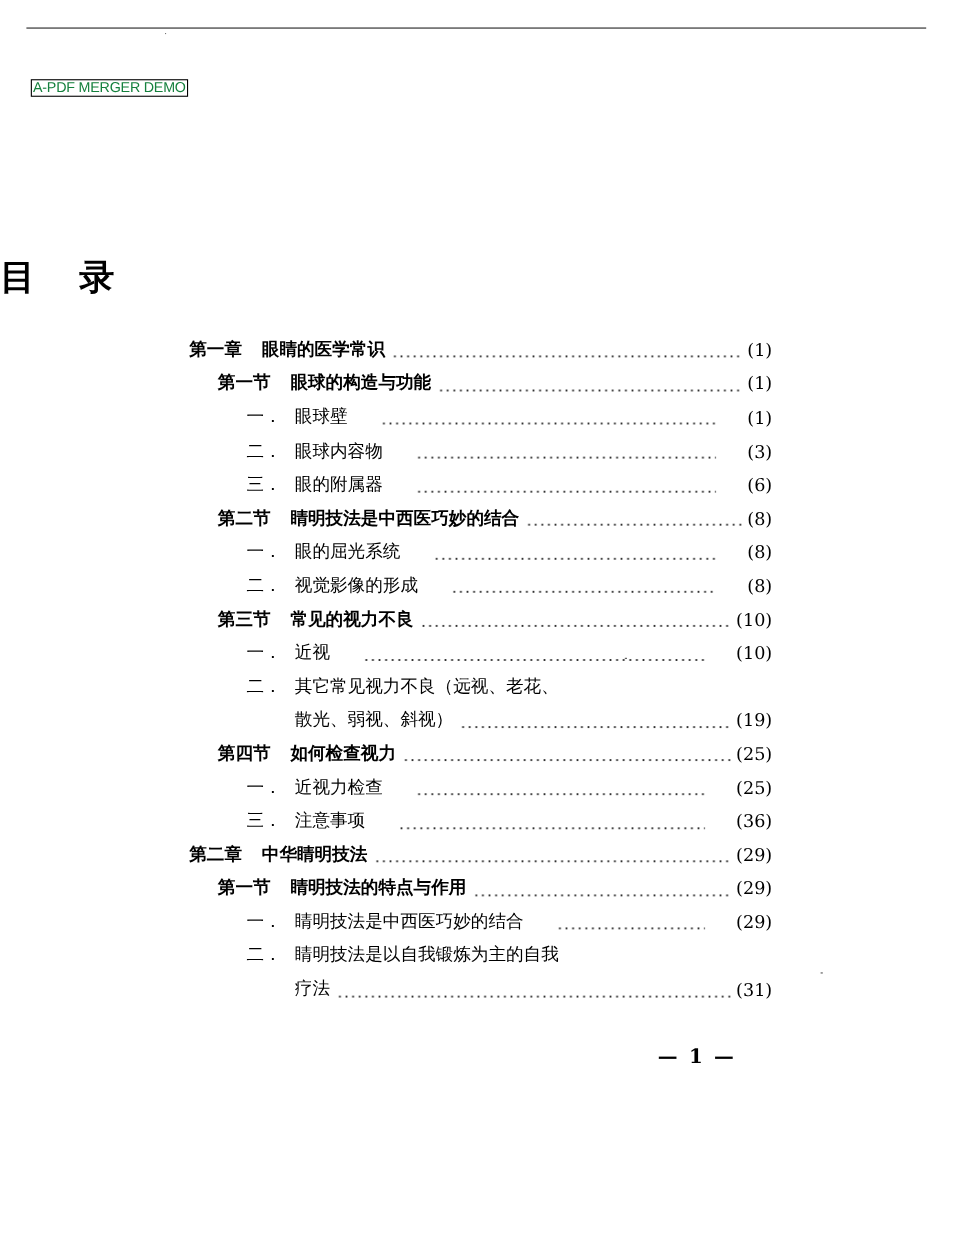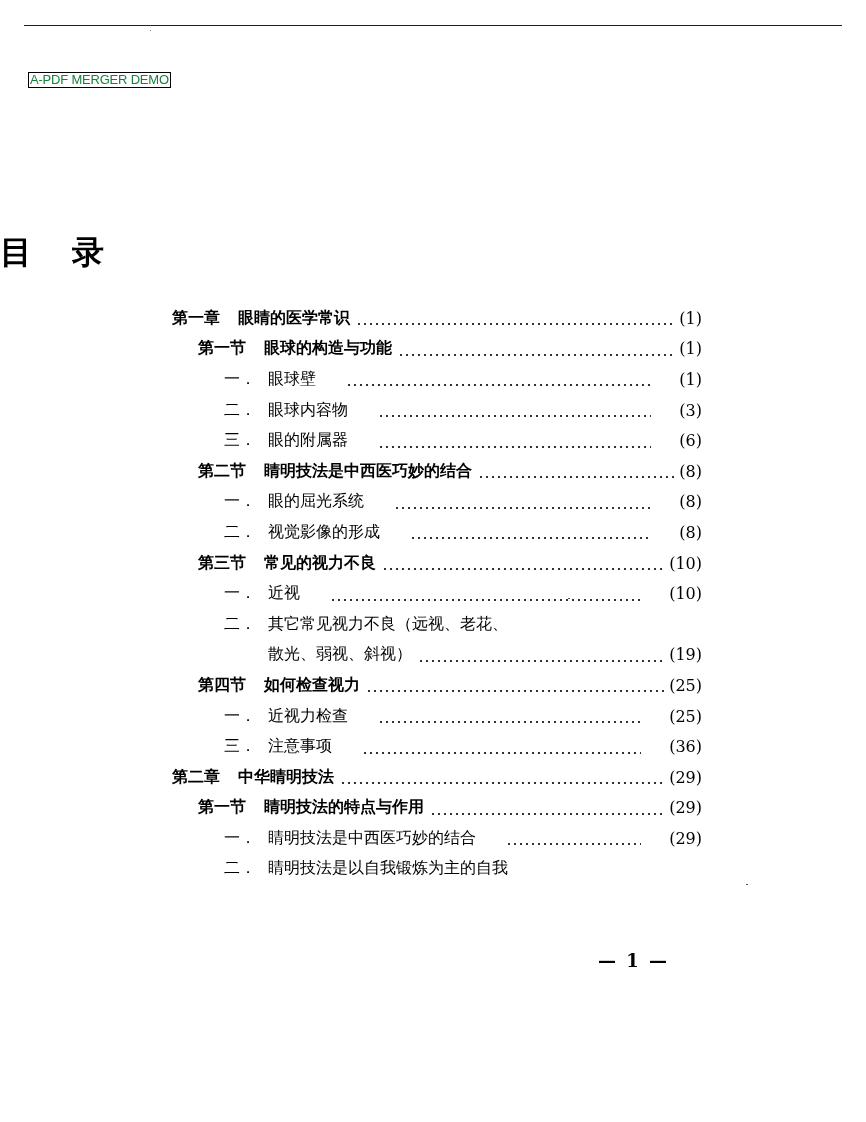--- a/index.html
+++ b/index.html
@@ -141,18 +141,23 @@
     <span class="page">(29)</span>
   </div>
   <div class="row lvl2">
     <span class="label"><span class="num">一．</span><span>睛明技法是中西医巧妙的结合</span></span>
     <span class="leader"></span>
     <span class="page">(29)</span>
   </div>
   <div class="row lvl2">
     <span class="label"><span class="num">二．</span><span>睛明技法是以自我锻炼为主的自我</span></span>
   </div>
+  <div class="row lvl3">
+    <span class="label"><span>疗法</span></span>
+    <span class="leader"></span>
+    <span class="page">(31)</span>
+  </div>
 </div>
 
 <div class="footer">— 1 —</div>
 
 <div class="mark" style="left:568px; top:598px;"></div>
 <div class="mark" style="left:746px; top:884px;"></div>
 
 </body></html>

